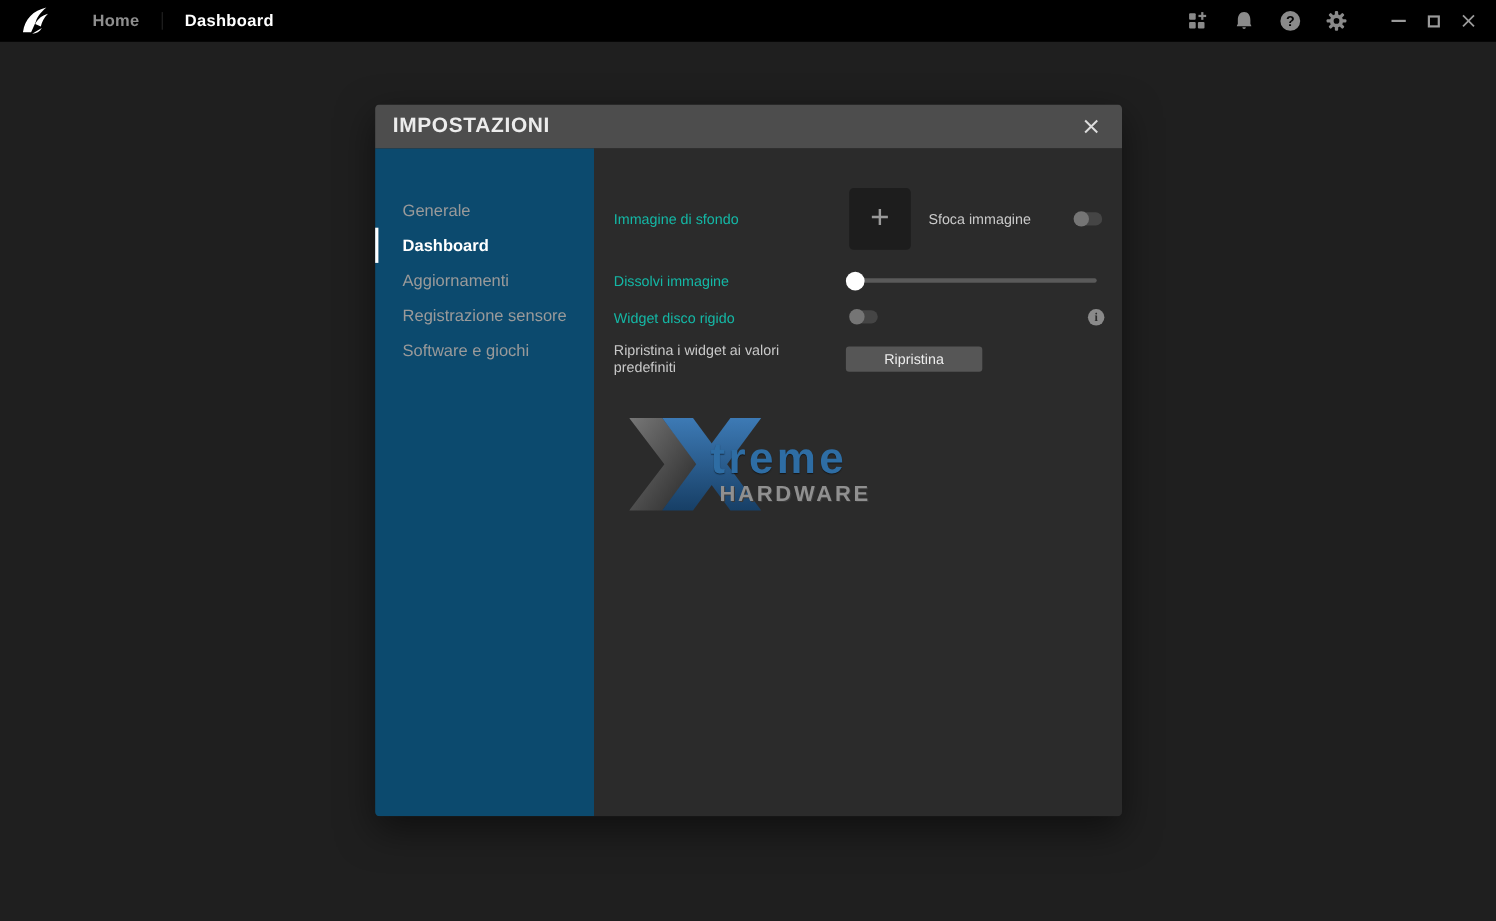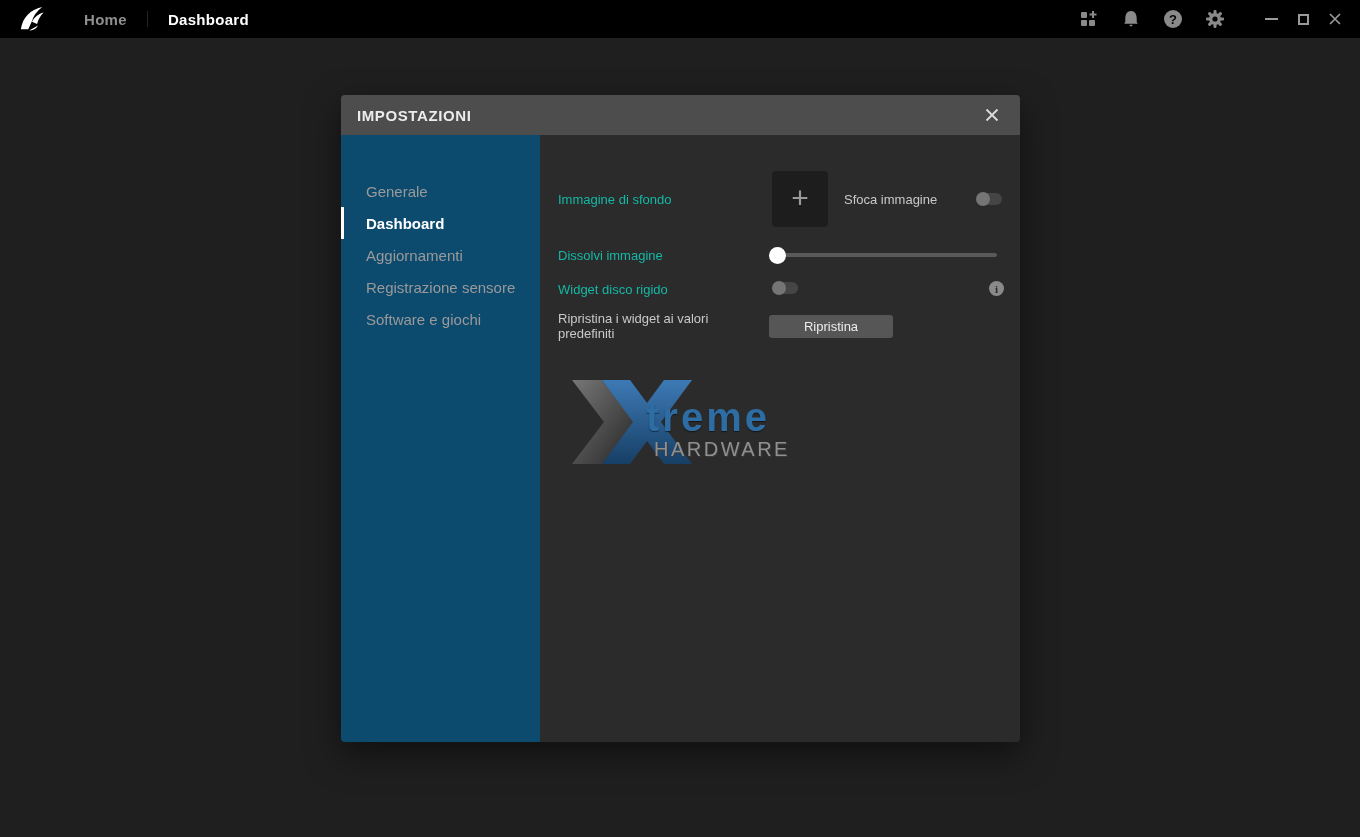--- a/index.html
+++ b/index.html
@@ -38,21 +38,21 @@
   
   .modal {
     position:absolute; left:341px; top:95px; width:679px; height:647px;
     border-radius:4px; overflow:hidden;
     box-shadow:0 12px 34px rgba(0,0,0,.5);
   }
   .modal-titlebar {
     height:40px; background:#4d4d4d; display:flex; align-items:center;
     padding:0 16px;
   }
-  .modal-title { color:#ececec; font-size:15px; font-weight:bold; letter-spacing:.6px; }
+  .modal-title { color:#ececec; font-size:19px; font-weight:bold; letter-spacing:.6px; }
   .modal-close { margin-left:auto; width:24px; height:24px; display:flex; align-items:center; justify-content:center; cursor:pointer; }
   .modal-body { display:flex; height:607px; }
 
   
   .modal-sidebar { width:199px; background:#0c4a6e; padding-top:40px; position:relative; }
   .side-item {
     position:relative; height:32px; display:flex; align-items:center;
     padding-left:25px; font-size:15px; color:#9a9a9a; cursor:pointer;
   }
   .side-item.active { color:#ffffff; font-weight:bold; }
@@ -103,21 +103,21 @@
   
   .watermark { position:absolute; left:32px; top:243px; width:215px; height:88px; }
   .wm-x { position:absolute; left:0; top:0; }
   .wm-treme {
     position:absolute; left:74px; top:17px;
     font-size:40px; font-weight:bold; letter-spacing:3px; color:#2e6da4;
     text-shadow:0 1px 1px rgba(0,0,0,.5);
   }
   .wm-hardware {
     position:absolute; left:82px; top:60px;
-    font-size:20px; font-weight:normal; letter-spacing:2.5px; color:#909090;
+    font-size:20px; font-weight:bold; letter-spacing:2.5px; color:#909090;
     text-shadow:1px 1px 0 #3a3a3a;
   }
 </style>
 </head>
 <body>
 
 <div class="topbar">
   <div class="logo-wrap">
     <svg width="26" height="26" viewBox="0 0 28 28">
       <path d="M2 25 C4 12 12 4 25 1 C19 6 16 10 14.5 15 L10 25 Z" fill="#ffffff"></path>

